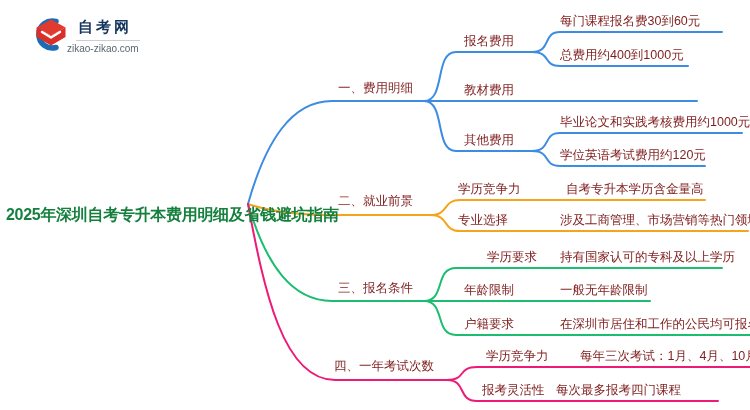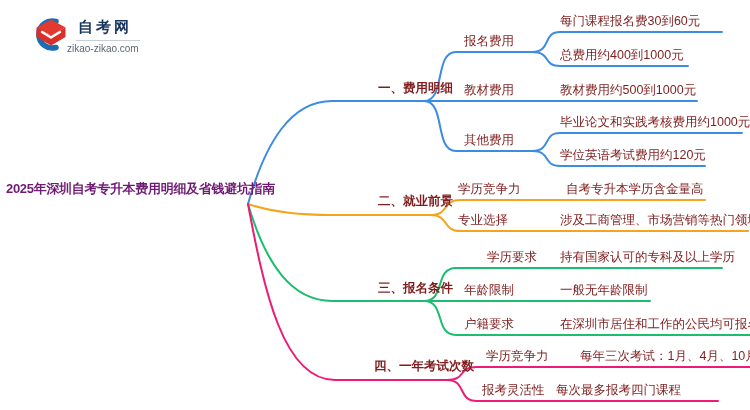--- a/index.html
+++ b/index.html
@@ -13,27 +13,27 @@
   .canvas { position: absolute; inset: 0; width: 750px; height: 410px; }
   svg.links { position: absolute; left: 0; top: 0; pointer-events: none; }
   .node {
     position: absolute;
     white-space: nowrap;
     color: #7f1d1d;
     font-size: 12.5px;
     line-height: 16px;
     font-weight: 500;
   }
-  .branch-label { font-weight: 700; margin-left: 40px; }
+  .branch-label { font-weight: 400; }
   .root-title {
     position: absolute;
-    left: 6px; top: 180px;
-    font-size: 13px;
+    left: 6px; top: 205px;
+    font-size: 16px;
     font-weight: 700;
-    color: #701a75;
+    color: #15803d;
     white-space: nowrap;
     letter-spacing: -0.3px;
   }
   .logo { position: absolute; left: 33px; top: 14px; width: 115px; height: 44px; }
   .logo-icon { position: absolute; left: 0; top: 2px; width: 36px; height: 36px; }
   .logo-name {
     position: absolute; left: 45px; top: 4px;
     font-size: 15px; font-weight: 700; color: #16355c;
     letter-spacing: 3px; white-space: nowrap; text-align: right;
   }
@@ -96,21 +96,20 @@
     <div class="logo-domain">zikao-zikao.com</div>
   </div>
 
   <div class="root-title">2025年深圳自考专升本费用明细及省钱避坑指南</div>
 
   <div class="node branch-label" style="left:338px;top:80px">一、费用明细</div>
   <div class="node" style="left:464px;top:33px">报名费用</div>
   <div class="node" style="left:560px;top:13px">每门课程报名费30到60元</div>
   <div class="node" style="left:560px;top:47px">总费用约400到1000元</div>
   <div class="node" style="left:464px;top:82px">教材费用</div>
-  <div class="node" style="left:560px;top:82px">教材费用约500到1000元</div>
   <div class="node" style="left:464px;top:132px">其他费用</div>
   <div class="node" style="left:560px;top:114px">毕业论文和实践考核费用约1000元</div>
   <div class="node" style="left:560px;top:147px">学位英语考试费用约120元</div>
 
   <div class="node branch-label" style="left:338px;top:193px">二、就业前景</div>
   <div class="node" style="left:458px;top:181px">学历竞争力</div>
   <div class="node" style="left:566px;top:181px">自考专升本学历含金量高</div>
   <div class="node" style="left:458px;top:212px">专业选择</div>
   <div class="node" style="left:560px;top:212px">涉及工商管理、市场营销等热门领域</div>
 

